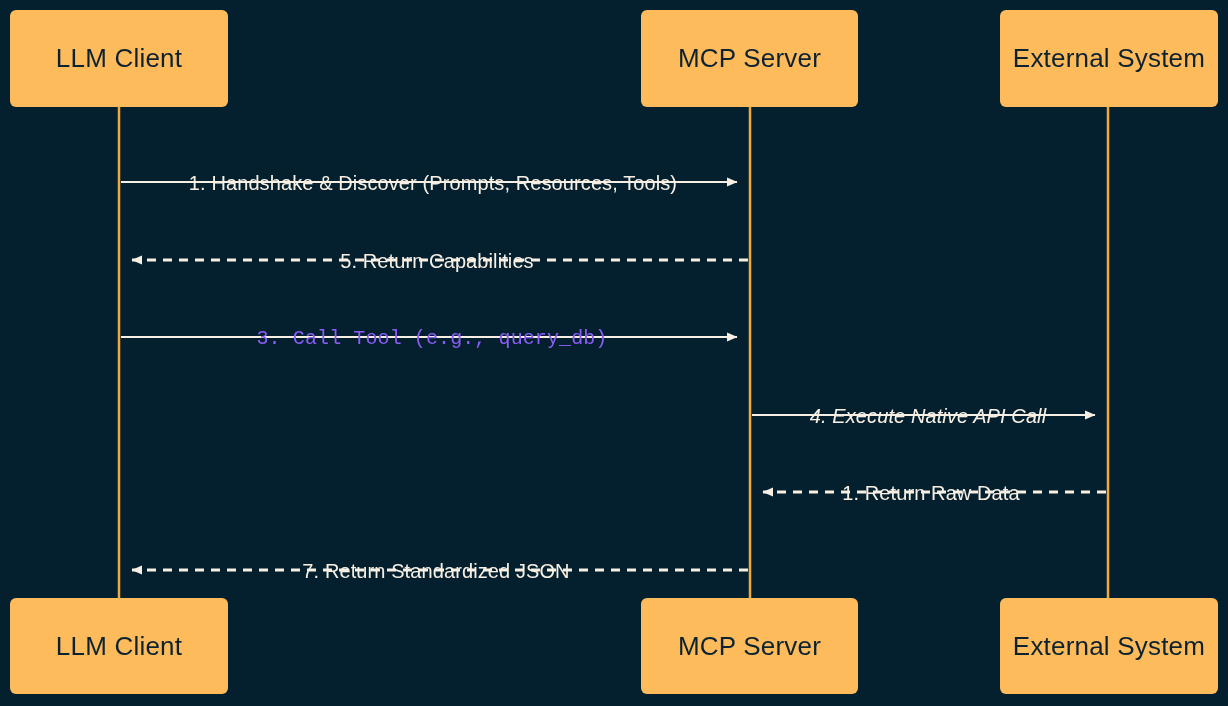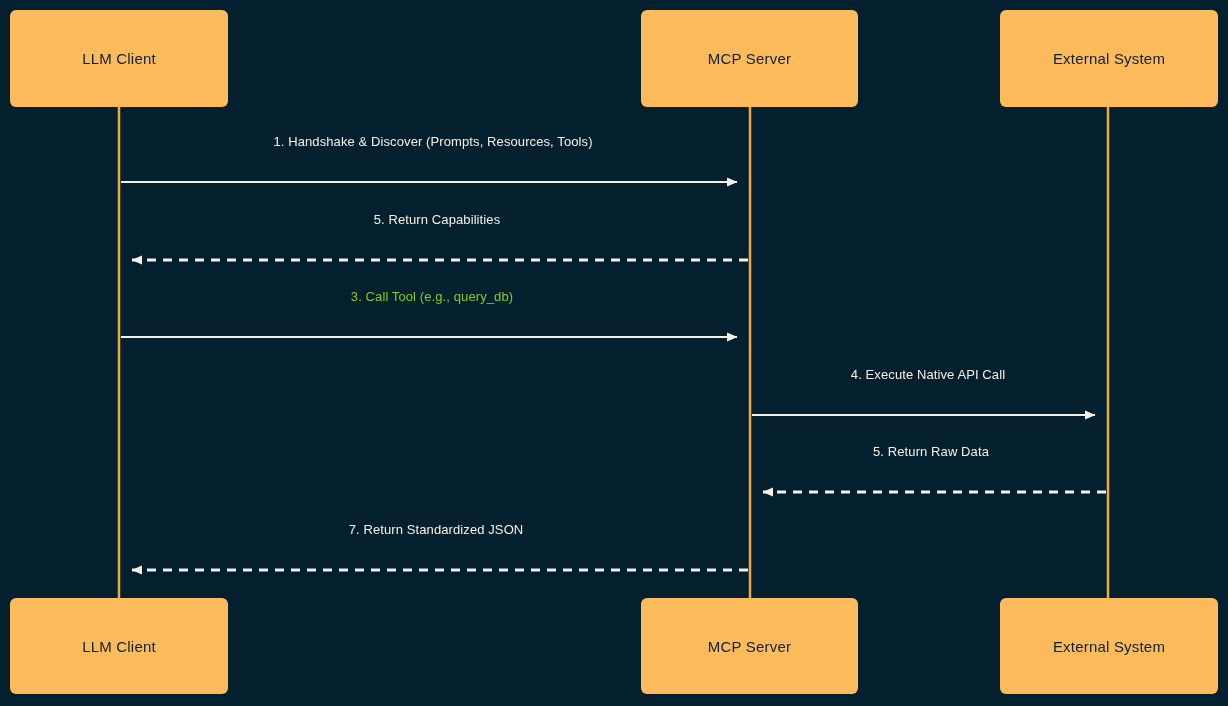--- a/index.html
+++ b/index.html
@@ -29,36 +29,37 @@
     box-sizing: border-box;
     background: #FDBB5B;
     border-radius: 6px;
     display: flex;
     align-items: center;
     justify-content: center;
   }
   .actor-label {
     color: #0C2231;
     font-family: "Liberation Sans", sans-serif;
-    font-size: 15px;
+    font-size: 26px;
     font-weight: 400;
     letter-spacing: 0.2px;
     white-space: nowrap;
     text-align: center;
   }
   .msg-label {
     position: absolute;
     color: #F7EFE3;
     font-family: "Liberation Sans", sans-serif;
-    font-size: 13px;
+    font-size: 20px;
     font-weight: 400;
     letter-spacing: 0.1px;
     white-space: nowrap;
     text-align: right;
     transform: translateX(-50%);
+    margin-top: 38px;
   }
 </style>
 </head>
 <body>
 
 <div id="diagram-root">
 
   <svg id="seq-svg" viewBox="0 0 1228 706" xmlns="http://www.w3.org/2000/svg">
     <defs>
       <marker id="arrowhead-right" markerWidth="11" markerHeight="11" refX="10" refY="5" orient="auto" markerUnits="userSpaceOnUse">
@@ -99,19 +100,19 @@
       <div class="actor-box" style="left: 1000px; top: 10px; width: 218px; height: 97px; background: rgb(253, 187, 91);">
         <span class="actor-label" style="color: rgb(12, 34, 49);">External System</span>
       </div>
       <div class="actor-box" style="left: 1000px; top: 598px; width: 218px; height: 96px; background: rgb(253, 187, 91);">
         <span class="actor-label" style="color: rgb(12, 34, 49);">External System</span>
       </div>
     </div>
   <div id="message-labels-layer">
       <div class="msg-label" style="left: 433px; top: 134px; color: rgb(247, 239, 227);">1. Handshake &amp; Discover (Prompts, Resources, Tools)</div>
       <div class="msg-label" style="left: 437px; top: 212px; color: rgb(247, 239, 227);">5. Return Capabilities</div>
-      <div class="msg-label" style="left: 432px; top: 289px; color: #84cc16;">3. Call Tool (e.g., query_db)</div>
-      <div class="msg-label" style="left: 928px; top: 367px; color: rgb(247, 239, 227);">4. Execute Native API Call</div>
-      <div class="msg-label" style="left: 931px; top: 444px; color: rgb(247, 239, 227);">5. Return Raw Data</div>
+      <div class="msg-label" style="left: 432px; top: 289px; color: #8b5cf6; font-family: Liberation Mono, monospace;">3. Call Tool (e.g., query_db)</div>
+      <div class="msg-label" style="left: 928px; top: 367px; color: rgb(247, 239, 227); font-style: italic;">4. Execute Native API Call</div>
+      <div class="msg-label" style="left: 931px; top: 444px; color: rgb(247, 239, 227);">1. Return Raw Data</div>
       <div class="msg-label" style="left: 436px; top: 522px; color: rgb(247, 239, 227);">7. Return Standardized JSON</div>
     </div>
 
 </div>
 
 </body></html>

